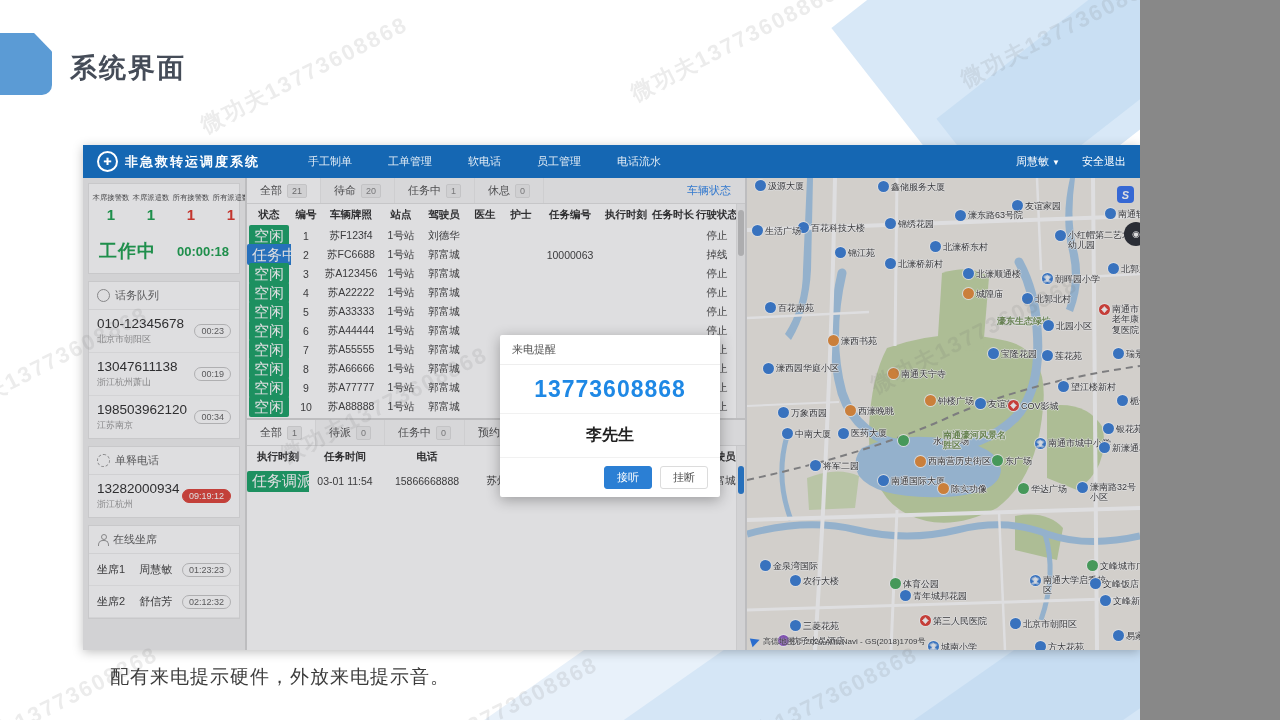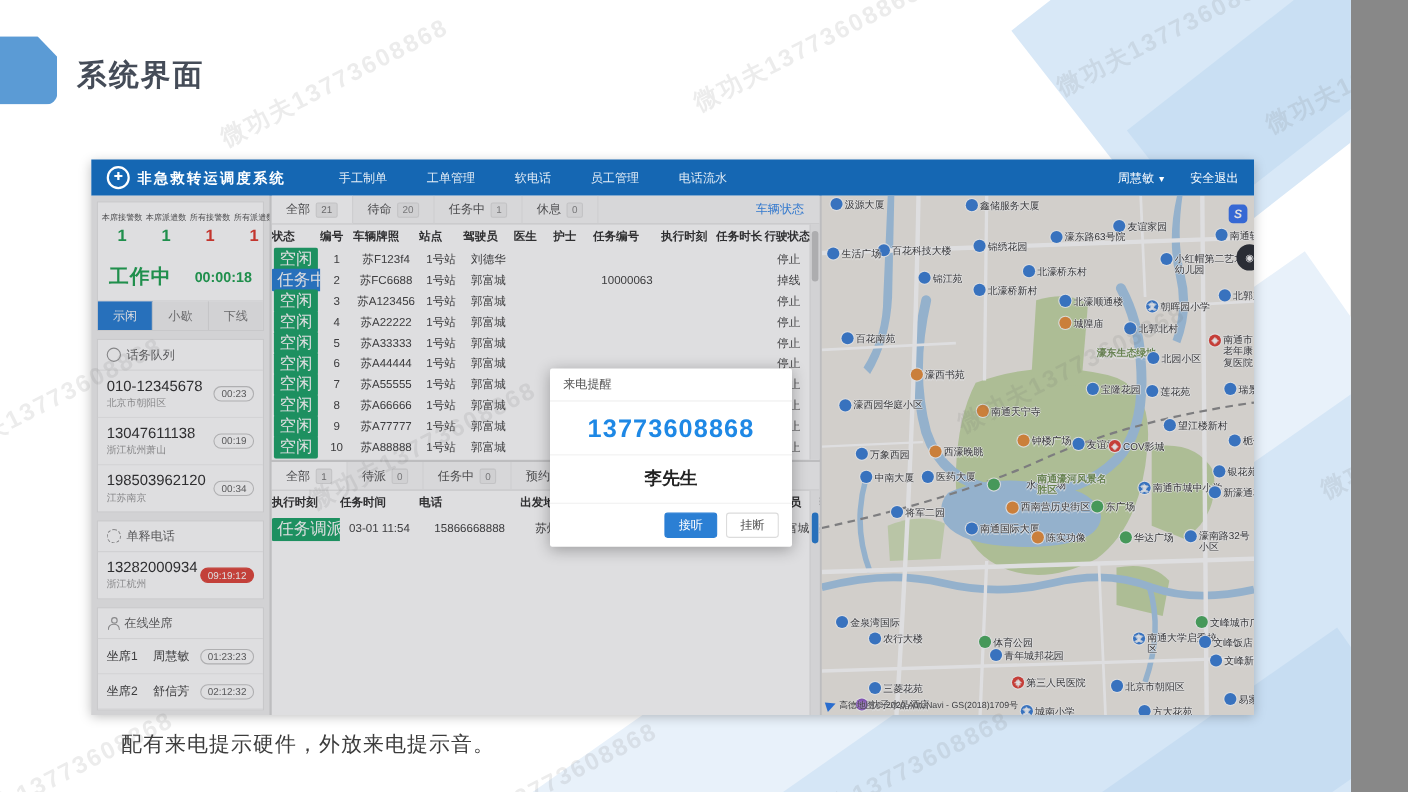--- a/index.html
+++ b/index.html
@@ -1,16 +1,16 @@
 <!DOCTYPE html>
 <html><head>
 <meta charset="utf-8">
 <style>
   html,body{margin:0;padding:0;background:#888;}
-  .slide{position:relative;width:1228px;height:720px;background:#fff;overflow:hidden;
+  .slide{position:relative;width:1140px;height:720px;background:#fff;overflow:hidden;
          font-family:"Liberation Sans","DejaVu Sans",sans-serif;}
   
   .deco{position:absolute;z-index:0;}
   .deco-t1{top:-130px;right:-150px;width:420px;height:270px;background:#D8E8F7;transform:rotate(-38deg);}
   .deco-t2{top:-10px;right:-170px;width:380px;height:110px;background:#C9DFF3;transform:rotate(-38deg);}
   .deco-b1{bottom:-250px;left:420px;width:1000px;height:500px;background:#E8F1FA;transform:rotate(-35deg);}
   .deco-b2{bottom:-300px;right:-280px;width:800px;height:520px;background:#D5E6F6;transform:rotate(-35deg);}
   .deco-b3{bottom:-80px;right:-60px;width:420px;height:120px;background:#C7DDF2;transform:rotate(-35deg);}
   
   .title-square{position:absolute;left:-12px;top:33px;width:64px;height:62px;background:#5B9BD5;
@@ -64,21 +64,21 @@
   .panel.tp{flex:1;margin-top:2px;}
   .tabs{height:25px;background:#F7F7F7;border-bottom:1px solid #E3E3E3;display:flex;align-items:stretch;font-size:11px;color:#555;}
   .tab{display:flex;align-items:center;gap:5px;padding:0 13px;cursor:pointer;border-right:1px solid #EDEDED;}
   .tab.active{background:#fff;}
   .cnt{font-size:9px;color:#888;background:#EFEFEF;border:1px solid #E0E0E0;border-radius:2px;padding:0 4px;line-height:12px;}
   .tab.active .cnt{color:#777;}
   .tablink{margin-left:auto;align-self:center;padding-right:14px;color:#3B8BEB;font-size:11px;cursor:pointer;}
   .vgrid{display:grid;grid-template-columns:44px 30px 60px 40px 46px 36px 36px 62px 50px 44px 44px;}
   .tgrid{display:grid;grid-template-columns:62px 72px 92px 118px 106px 46px 1fr;}
   .thead{height:22px;align-items:center;font-size:10.5px;color:#333;font-weight:bold;}
-  .thead>div{text-align:left;overflow:hidden;white-space:nowrap;}
+  .thead>div{text-align:center;overflow:hidden;white-space:nowrap;}
   .trow{height:19px;align-items:center;font-size:10.5px;color:#444;cursor:pointer;}
   .tp .trow{height:26px;}
   .trow>div{text-align:center;overflow:hidden;white-space:nowrap;}
   .badge{display:inline-block;font-size:15px;color:#fff;border-radius:2px;padding:1.5px 5px;line-height:1.2;}
   .b-green{background:#1FA56B;} .b-blue{background:#2B7FD4;}
   .vscroll{position:absolute;right:0;top:26px;bottom:0;width:8px;background:#F2F2F2;border-left:1px solid #E8E8E8;}
   .vthumb{position:absolute;left:1px;width:6px;border-radius:3px;background:#C6C6C6;}
   .vthumb.blue{background:#2B7FD4;}
   
   .map{width:393px;flex:none;position:relative;overflow:hidden;background:#F1EEE7;}
@@ -162,25 +162,20 @@
               </div>
               <div class="stat-col">
                 <div class="stat-label">所有派遣数</div>
                 <div class="stat-value red">1</div>
               </div>
             </div>
           <div class="statusrow">
             <span class="work">工作中</span>
             <span class="timer">00:00:18</span>
           </div>
-          <div class="btnrow" id="statusBtns">
-              <div class="sbtn active">示闲</div>
-              <div class="sbtn">小歇</div>
-              <div class="sbtn">下线</div>
-            </div>
         </div>
         <div class="card">
           <div class="card-h">
             <span class="cicon"></span>
             <span>话务队列</span>
           </div>
           <div id="queueList">
               <div class="qitem">
                 <div>
                   <div class="qnum">010-12345678</div>

